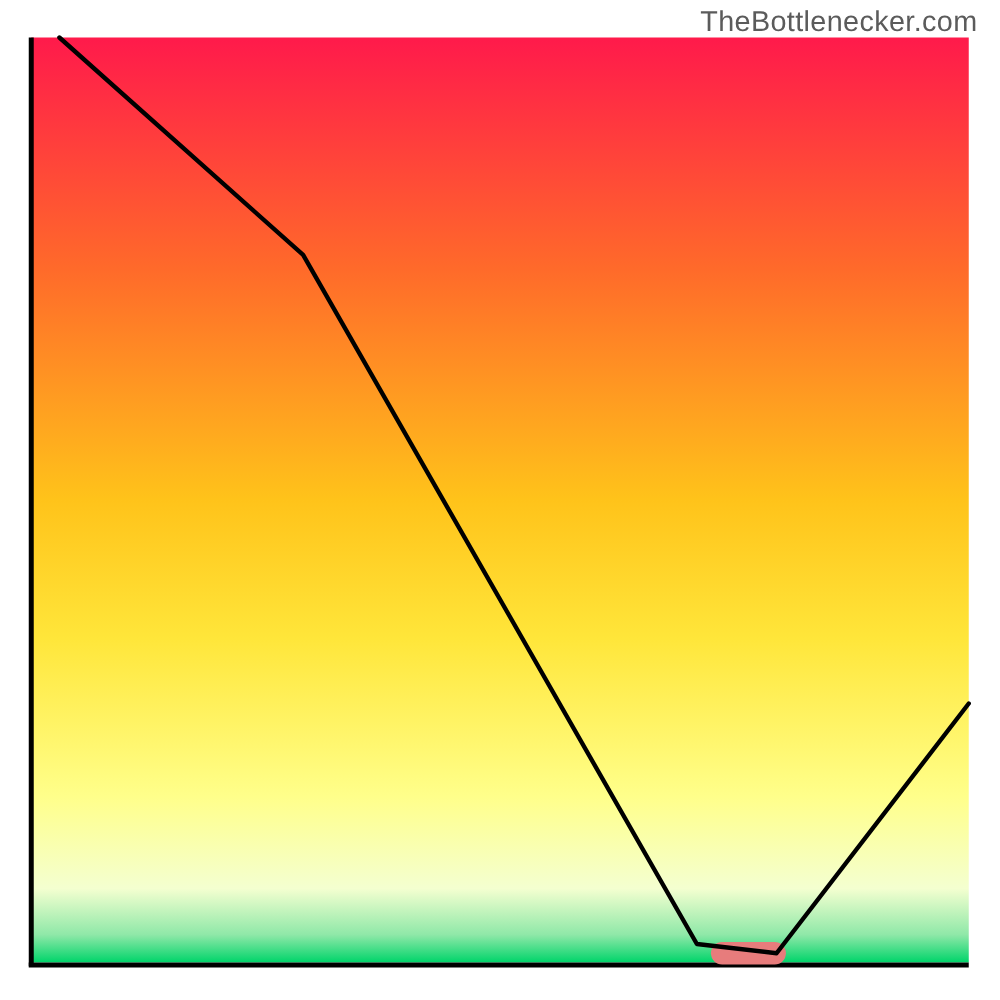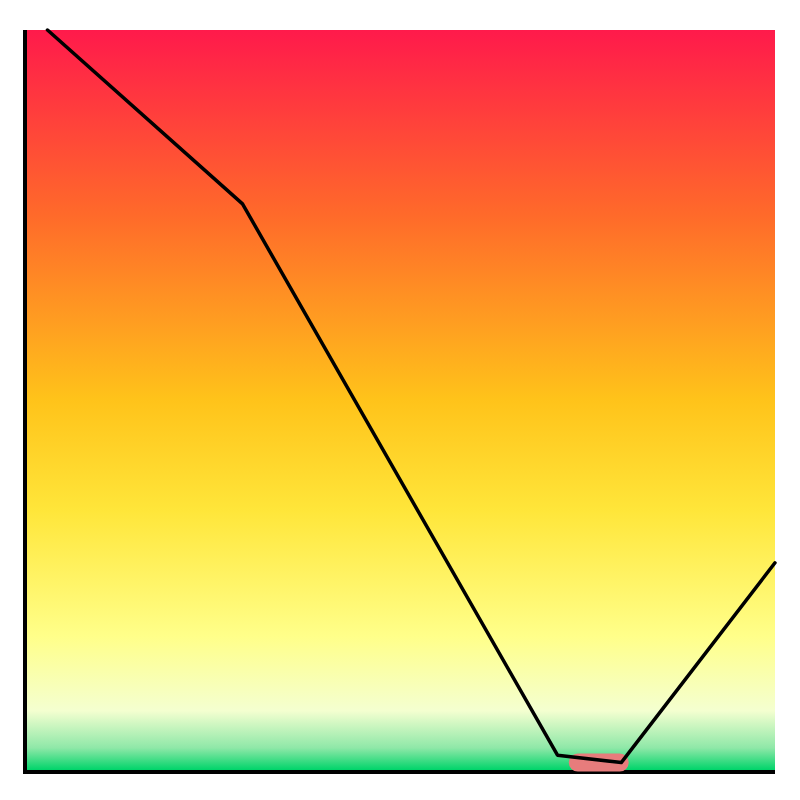--- a/index.html
+++ b/index.html
@@ -28,20 +28,21 @@
     position: absolute;
     left: 0;
     top: 0;
   }
 </style>
 </head>
 <body>
 
 <div class="chart-wrap">
 
+  <div class="watermark">TheBottlenecker.com</div>
 
   <svg class="plot" width="800" height="800" viewBox="0 0 800 800">
     <defs>
       <linearGradient id="bg-grad" x1="0" y1="0" x2="0" y2="1">
         <stop id="g0" offset="0%" stop-color="#ff1a4b"></stop>
         <stop id="g1" offset="25%" stop-color="#ff6a2a"></stop>
         <stop id="g2" offset="50%" stop-color="#ffc31a"></stop>
         <stop id="g3" offset="65%" stop-color="#ffe63a"></stop>
         <stop id="g4" offset="82%" stop-color="#ffff8a"></stop>
         <stop id="g5" offset="92%" stop-color="#f4ffd0"></stop>

